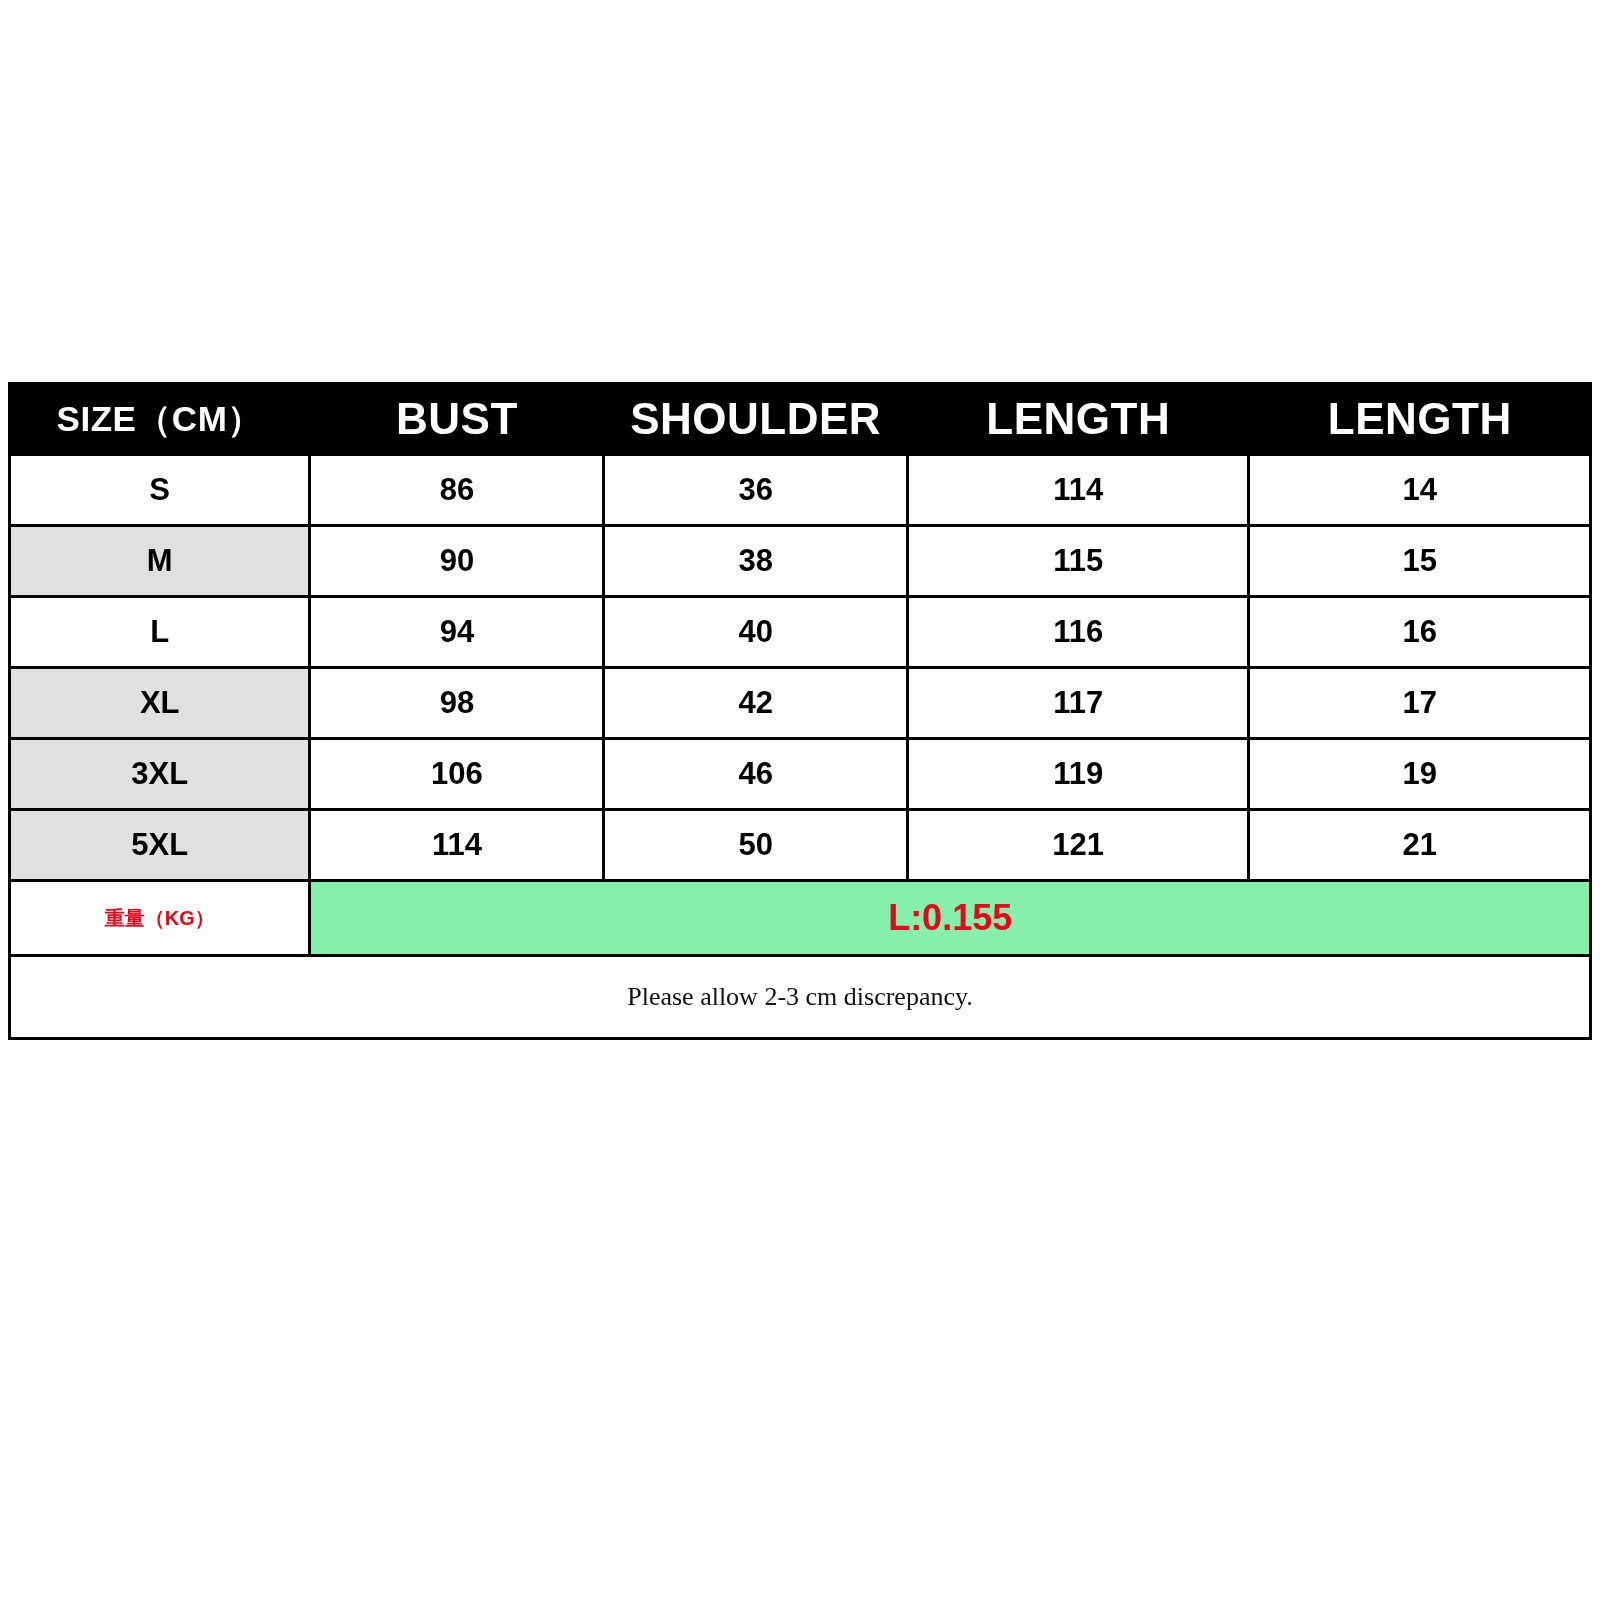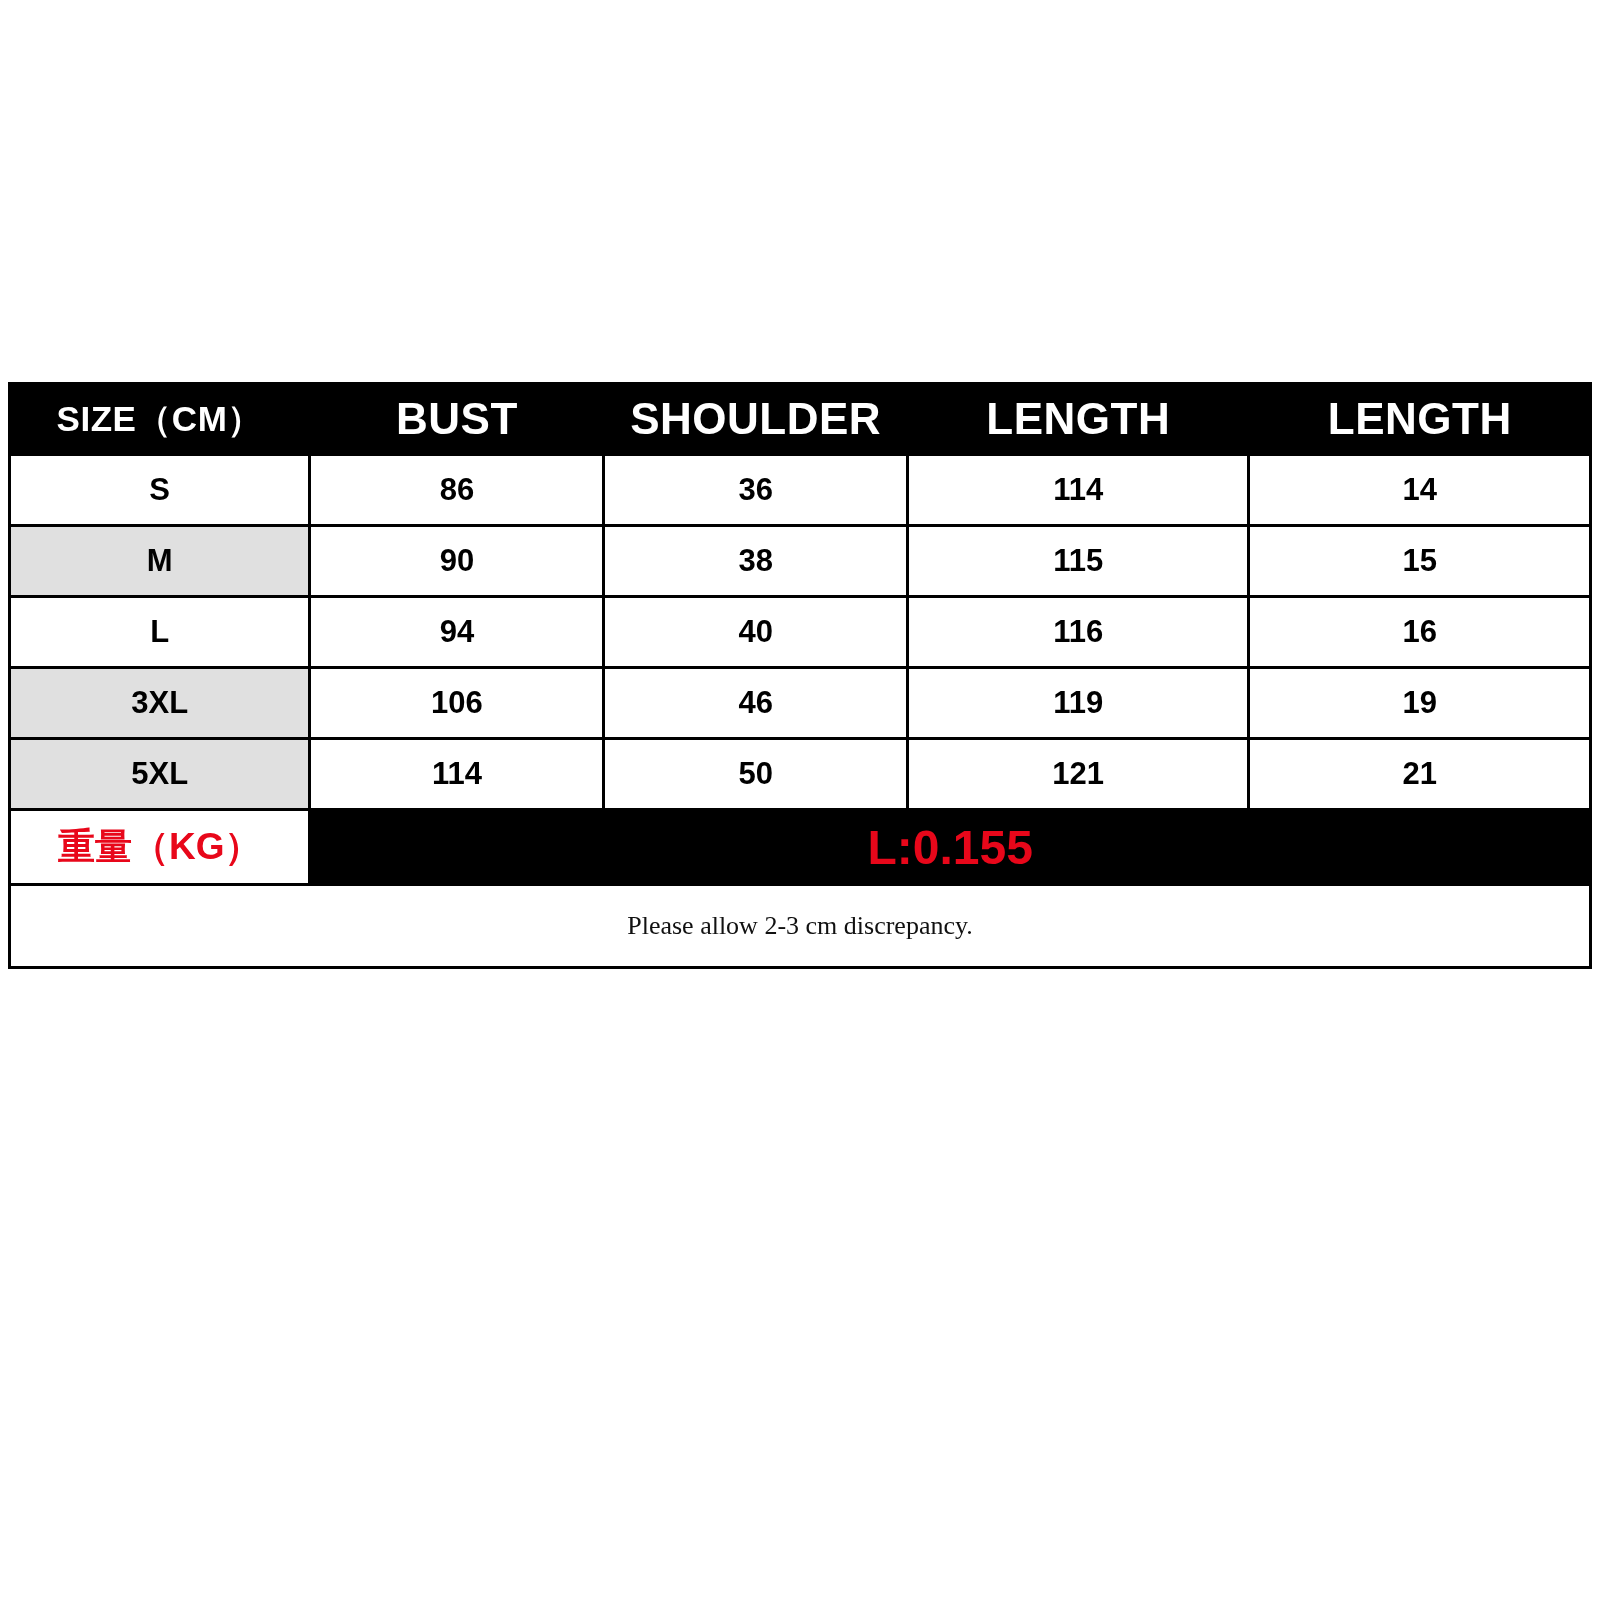--- a/index.html
+++ b/index.html
@@ -61,29 +61,29 @@
   tr.data-row.alt td.size-cell {
     background: #e0e0e0;
   }
 
   
   tr.weight-row td {
     height: 72px;
   }
   td.weight-label {
     color: #e8071a;
-    font-size: 37px;
+    font-size: 20px;
     font-weight: bold;
     background: #ffffff;
   }
   td.weight-value {
     color: #e8071a;
-    font-size: 48px;
+    font-size: 36px;
     font-weight: bold;
-    background: #000000;
+    background: #86efac;
   }
 
   
   tr.note-row td {
     height: 80px;
     font-size: 26px;
     font-weight: normal;
     color: #111111;
     background: #ffffff;
     font-family: "Liberation Serif", serif;
@@ -133,20 +133,27 @@
         <td>15</td>
       </tr>
       <tr class="data-row">
         <td class="size-cell">L</td>
         <td>94</td>
         <td>40</td>
         <td>116</td>
         <td>16</td>
       </tr>
       <tr class="data-row alt">
+        <td class="size-cell">XL</td>
+        <td>98</td>
+        <td>42</td>
+        <td>117</td>
+        <td>17</td>
+      </tr>
+      <tr class="data-row alt">
         <td class="size-cell">3XL</td>
         <td>106</td>
         <td>46</td>
         <td>119</td>
         <td>19</td>
       </tr>
       <tr class="data-row alt">
         <td class="size-cell">5XL</td>
         <td>114</td>
         <td>50</td>

